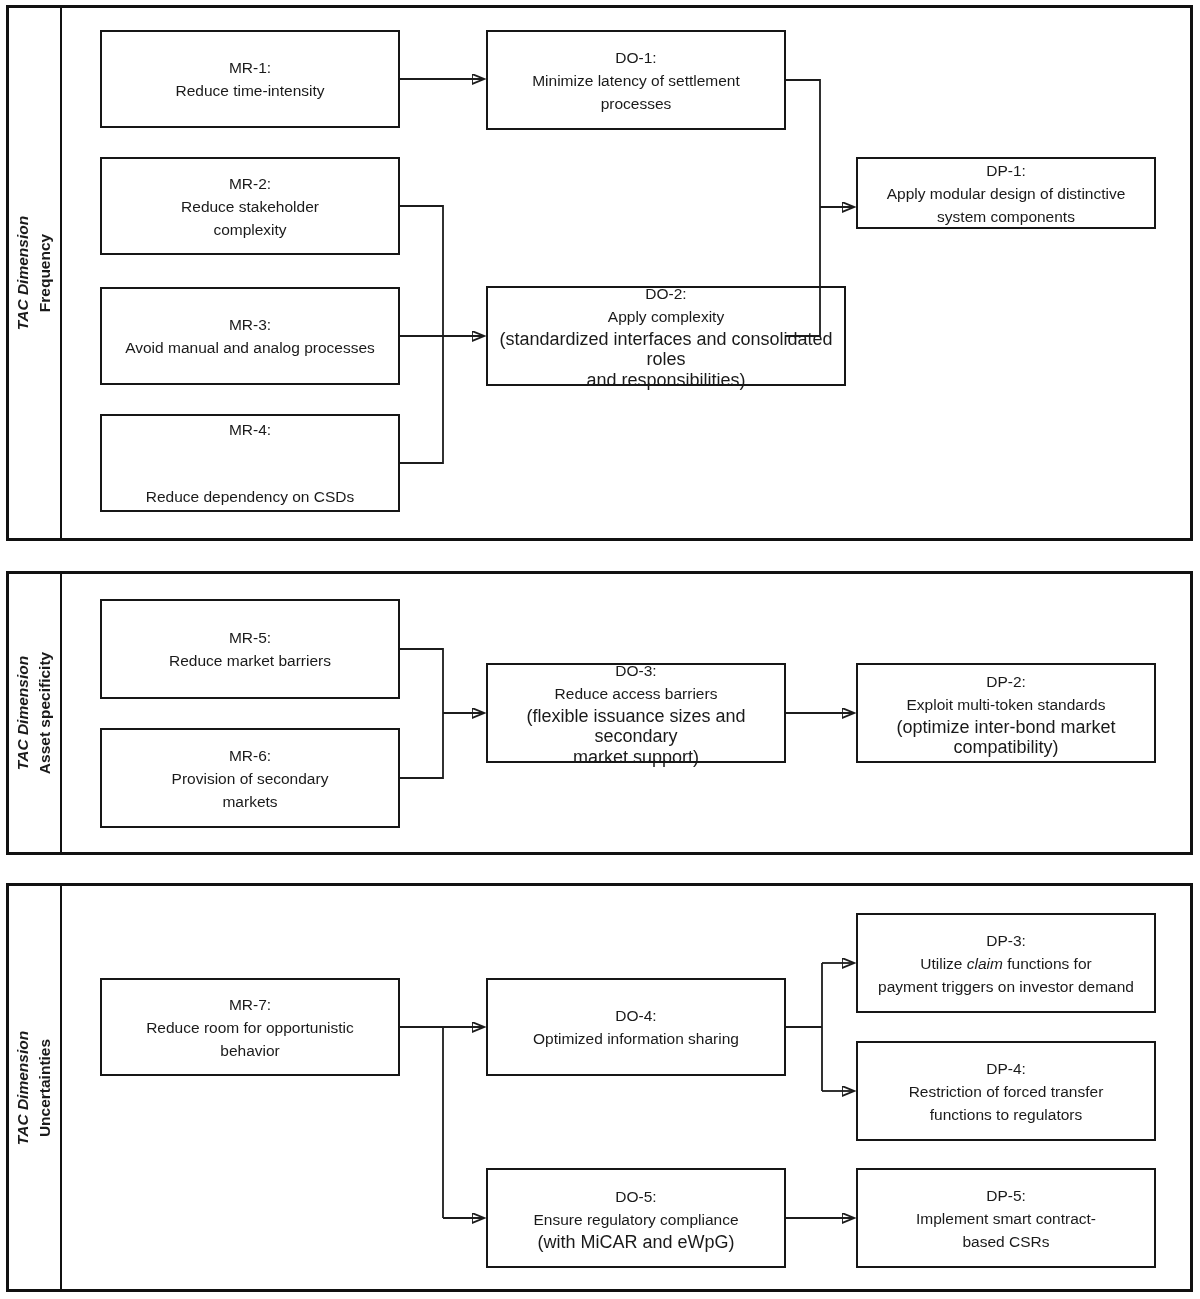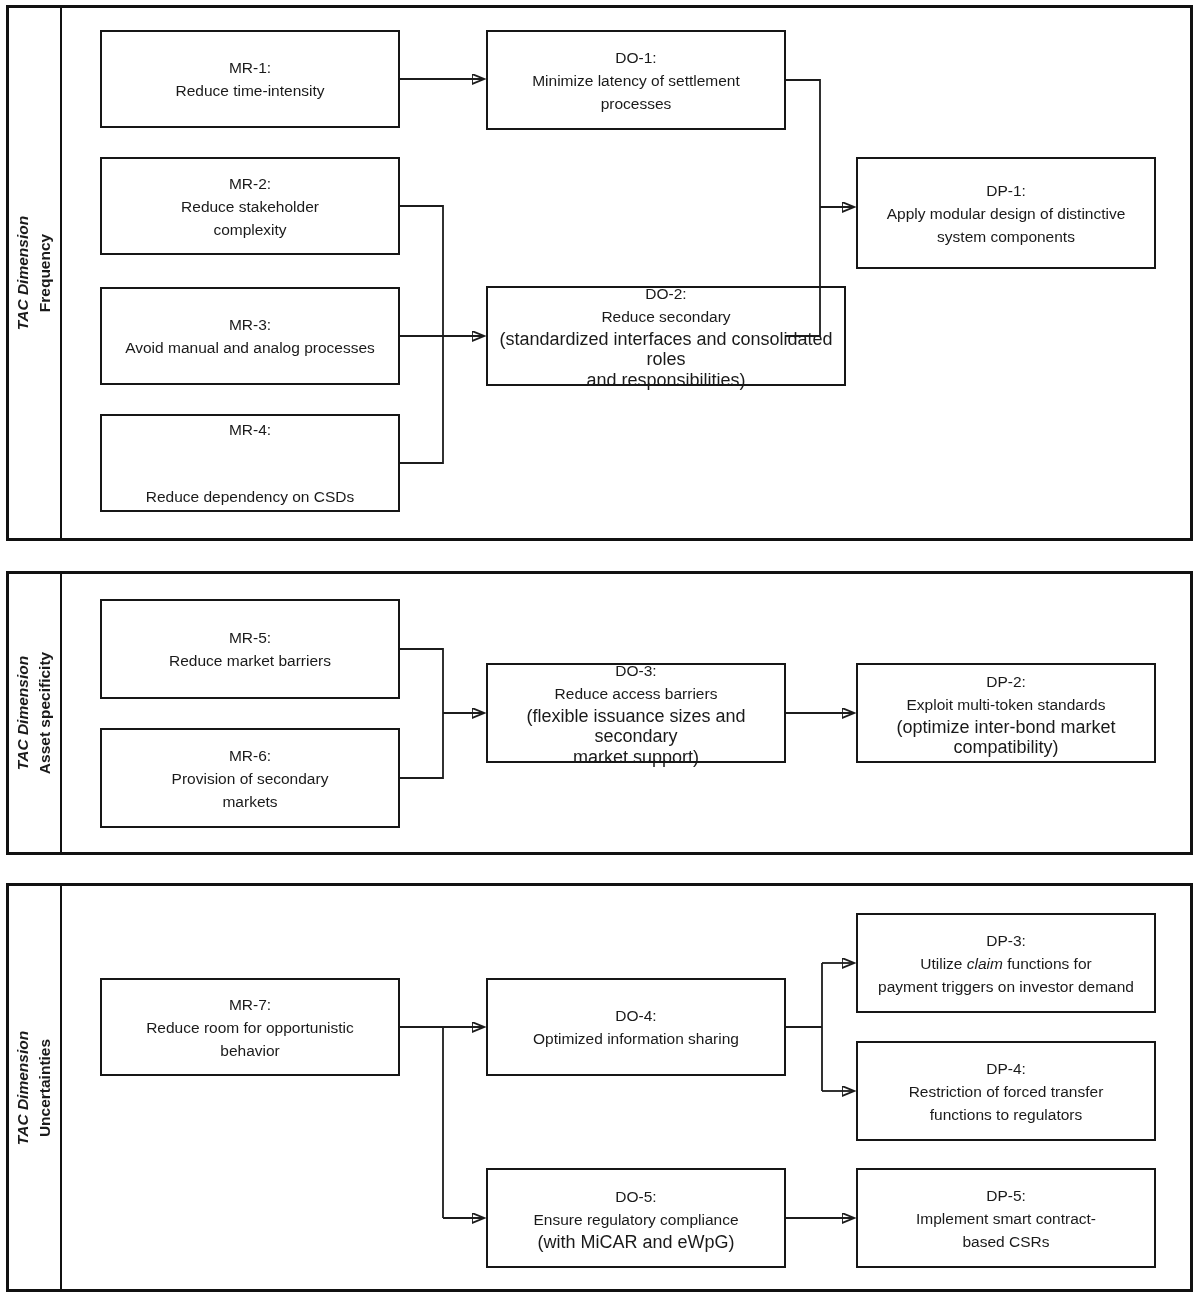--- a/index.html
+++ b/index.html
@@ -121,25 +121,25 @@
     <span class="node-title">MR-4:</span>
     <span class="node-line">Reduce dependency on CSDs</span>
   </div>
   <div class="node" style="left:486px; top:30px; width:300px; height:100px;">
     <span class="node-title">DO-1:</span>
     <span class="node-line">Minimize latency of settlement</span>
     <span class="node-line">processes</span>
   </div>
   <div class="node" style="left:486px; top:286px; width:360px; height:100px;">
     <span class="node-title">DO-2:</span>
-    <span class="node-line">Reduce secondary</span>
+    <span class="node-line">Apply complexity</span>
     <span class="node-note">(standardized interfaces and consolidated roles</span>
     <span class="node-note">and responsibilities)</span>
   </div>
-  <div class="node" style="left:856px; top:157px; width:300px; height:112px;">
+  <div class="node" style="left:856px; top:157px; width:300px; height:72px;">
     <span class="node-title">DP-1:</span>
     <span class="node-line">Apply modular design of distinctive</span>
     <span class="node-line">system components</span>
   </div>
 
   <div class="node" style="left:100px; top:599px; width:300px; height:100px;">
     <span class="node-title">MR-5:</span>
     <span class="node-line">Reduce market barriers</span>
   </div>
   <div class="node" style="left:100px; top:728px; width:300px; height:100px;">

